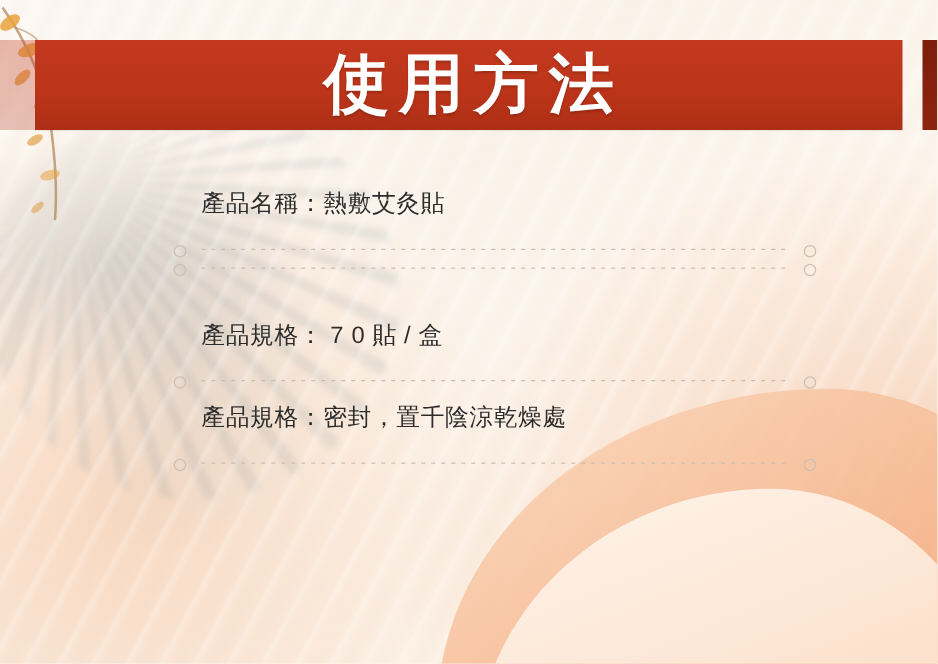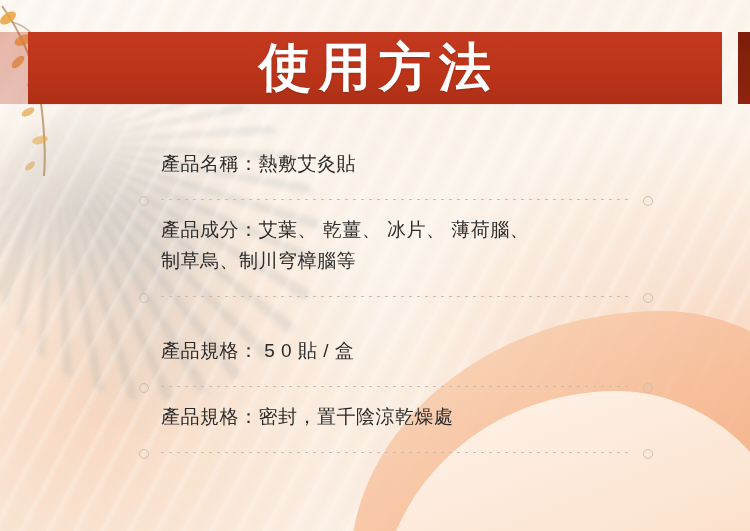--- a/index.html
+++ b/index.html
@@ -209,34 +209,30 @@
 
     <div class="row">
       <div class="row-text">產品名稱：熱敷艾灸貼</div>
     </div>
 
     <div class="divider">
       <span class="dot left"></span>
       <span class="dot right"></span>
     </div>
 
+
+    <div class="divider">
+      <span class="dot left"></span>
+      <span class="dot right"></span>
+    </div>
+
+    <div class="gap-tall"></div>
+
     <div class="row">
-      <div class="row-text">產品成分：艾葉、 乾薑、 冰片、 薄荷腦、
-制草烏、制川穹樟腦等</div>
-    </div>
-
-    <div class="divider">
-      <span class="dot left"></span>
-      <span class="dot right"></span>
-    </div>
-
-    <div class="gap-tall"></div>
-
-    <div class="row">
-      <div class="row-text">產品規格： 5 0 貼 / 盒</div>
+      <div class="row-text">產品規格： 7 0 貼 / 盒</div>
     </div>
 
     <div class="divider">
       <span class="dot left"></span>
       <span class="dot right"></span>
     </div>
 
     <div class="row">
       <div class="row-text">產品規格：密封，置千陰涼乾燥處</div>
     </div>

